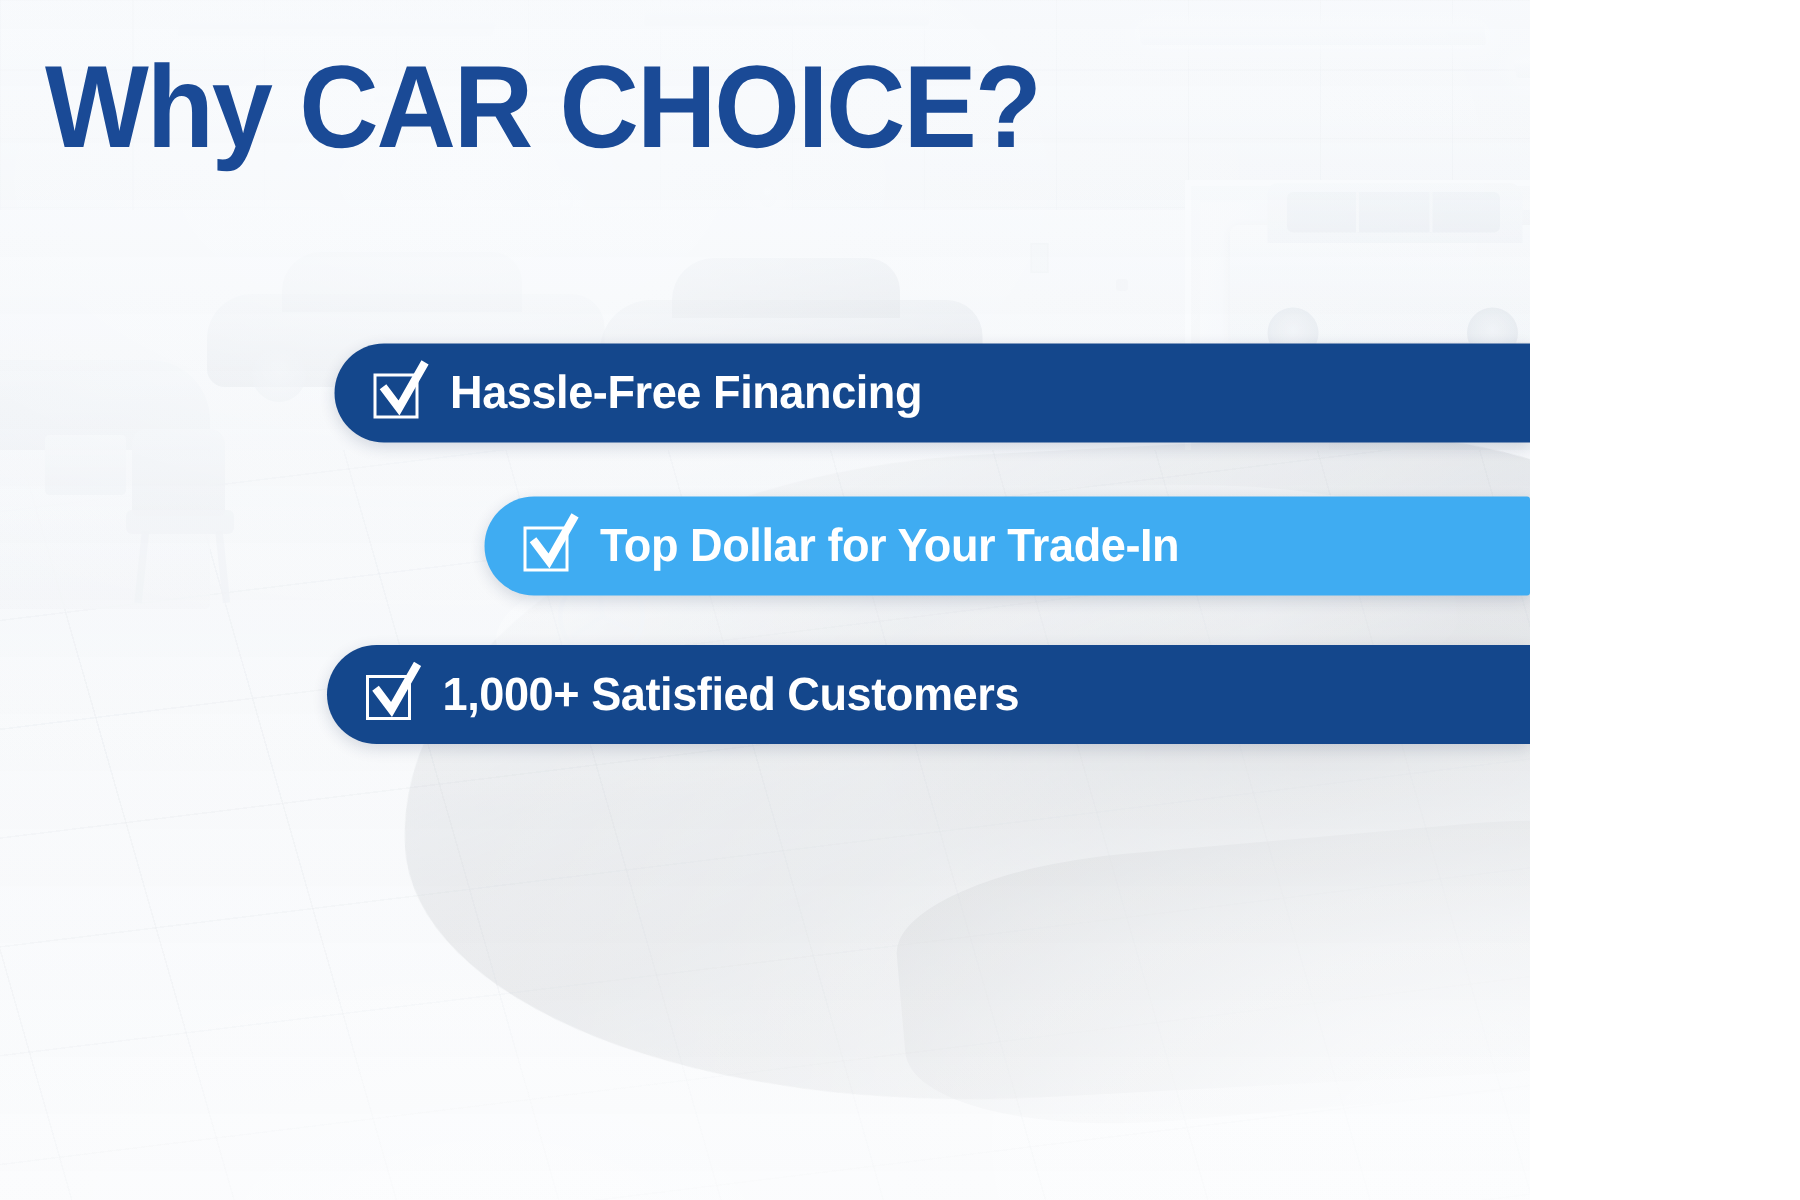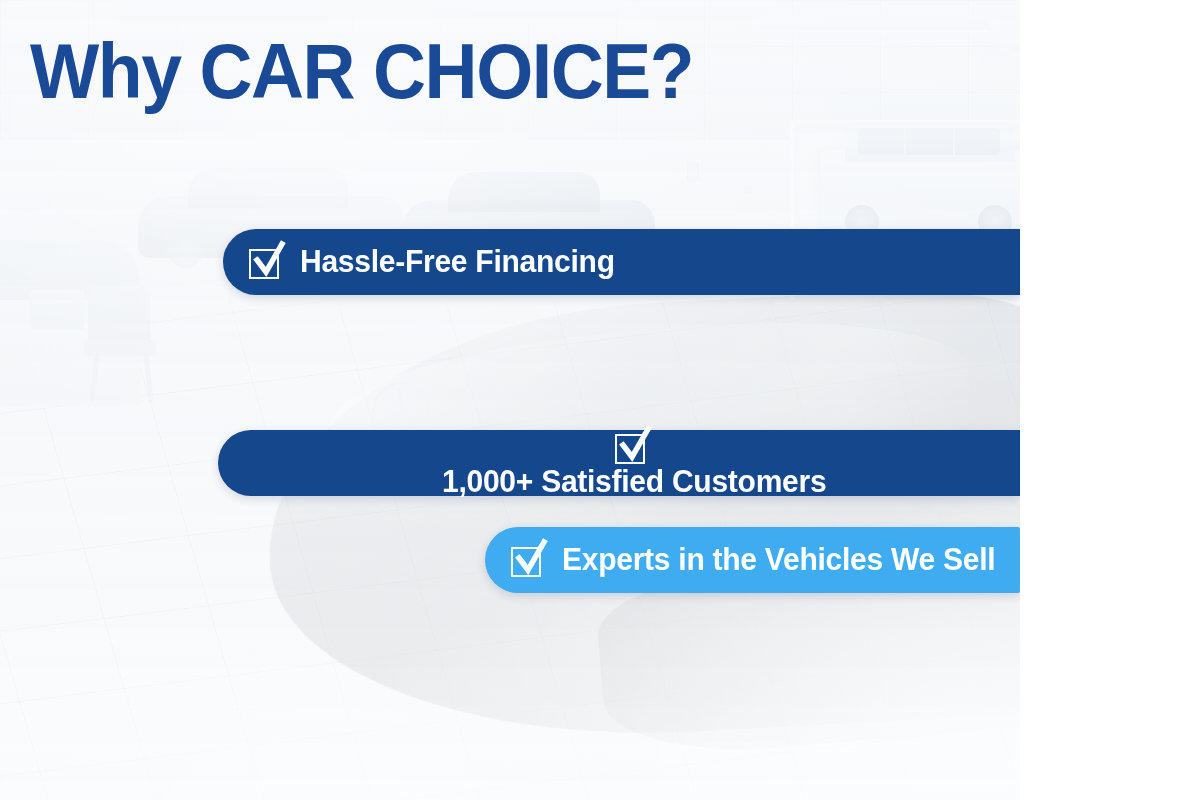--- a/index.html
+++ b/index.html
@@ -346,21 +346,21 @@
   }
   .check-icon svg {
     position:absolute; left:-1px; top:-7px;
     width:40px; height:44px;
     overflow:visible;
   }
 
   
   #row0 { left:223px; top:229px; right:0; }
   #row1 { left:323px; top:331px; right:0; }
-  #row2 { left:218px; top:430px; right:0;flex-direction:column; }
+  #row2 { left:218px; top:430px; right:0; }
   #row3 { left:485px; top:527px; right:0; }
   #row4 { left:218px; top:625px; right:0; }
 
   
   .terms {
     position:absolute;
     right:0; top:756px;
     height:35px;
     display:flex; align-items:center;
     padding:0 22px 0 26px;
@@ -457,37 +457,37 @@
     <div class="banner navy" id="row0">
       <span class="check-icon">
         <span class="box"></span>
         <svg viewBox="0 0 40 44" aria-hidden="true">
           <path d="M9 22 L18 34 L34 6" fill="none" stroke="#ffffff" stroke-width="5.5" stroke-linecap="square" stroke-linejoin="miter"></path>
         </svg>
       </span>
       <span class="label">Hassle-Free Financing</span>
     </div>
 
+    <div class="banner light" id="row1">
+      <span class="check-icon">
+        <span class="box"></span>
+        <svg viewBox="0 0 40 44" aria-hidden="true">
+          <path d="M9 22 L18 34 L34 6" fill="none" stroke="#ffffff" stroke-width="5.5" stroke-linecap="square" stroke-linejoin="miter"></path>
+        </svg>
+      </span>
+      <span class="label">Top Dollar for Your Trade-In</span>
+    </div>
 
     <div class="banner navy" id="row2">
       <span class="check-icon">
         <span class="box"></span>
         <svg viewBox="0 0 40 44" aria-hidden="true">
           <path d="M9 22 L18 34 L34 6" fill="none" stroke="#ffffff" stroke-width="5.5" stroke-linecap="square" stroke-linejoin="miter"></path>
         </svg>
       </span>
       <span class="label">1,000+ Satisfied Customers</span>
     </div>
 
-    <div class="banner light" id="row3">
-      <span class="check-icon">
-        <span class="box"></span>
-        <svg viewBox="0 0 40 44" aria-hidden="true">
-          <path d="M9 22 L18 34 L34 6" fill="none" stroke="#ffffff" stroke-width="5.5" stroke-linecap="square" stroke-linejoin="miter"></path>
-        </svg>
-      </span>
-      <span class="label">Experts in the Vehicles We Sell</span>
-    </div>
 
 
 
   </div>
 </div>
 
 </body></html>

